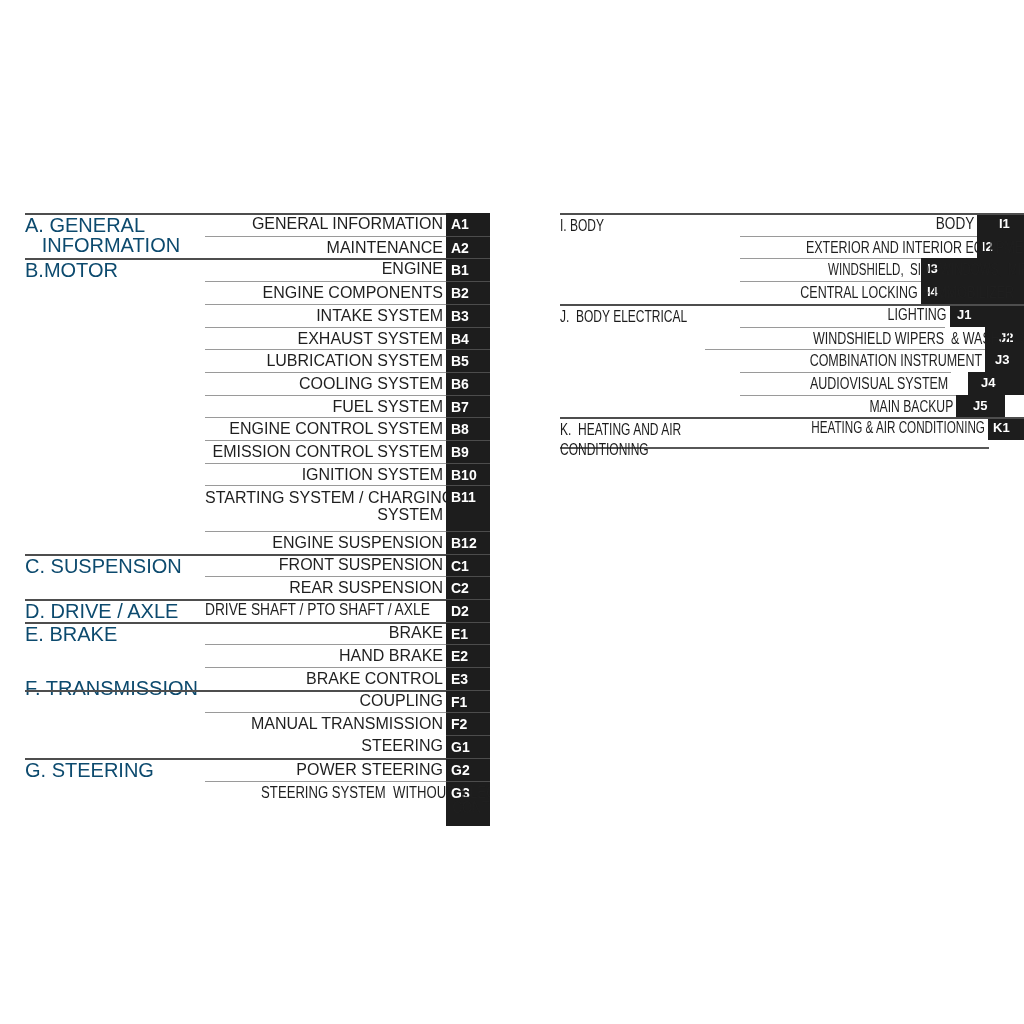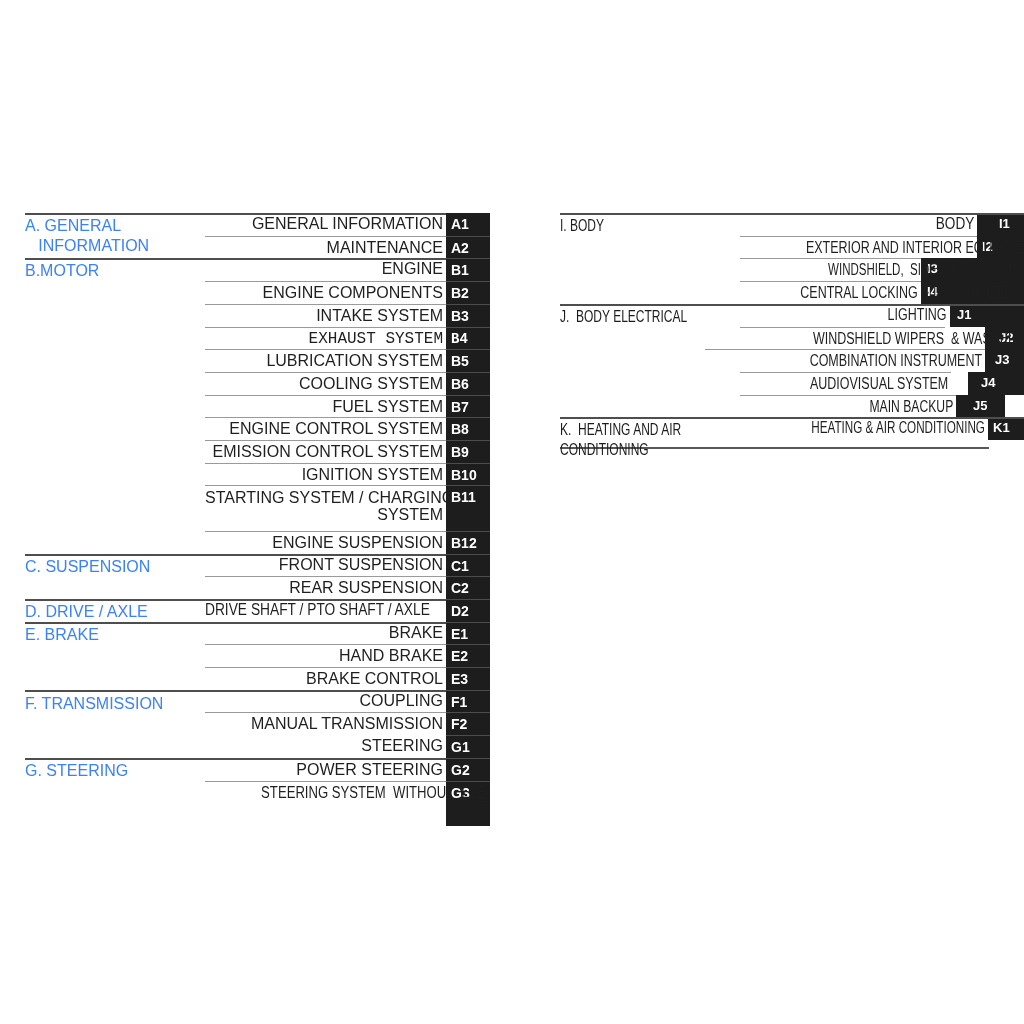--- a/index.html
+++ b/index.html
@@ -3,22 +3,22 @@
 <meta charset="utf-8">
 <style>
   * { box-sizing: border-box; margin: 0; padding: 0; }
   html,body { background:#ffffff; }
   body { font-family: "Liberation Sans", "DejaVu Sans", sans-serif; color:#1f1f1f; }
   .page { position:relative; width:1024px; height:1024px; background:#fff; overflow:hidden; }
 
   
   .ltable { position:absolute; left:25px; top:213px; width:465px; height:615px; overflow:hidden; }
   .catline { position:absolute; left:0; width:421px; height:2px; background:#4e4e4e; z-index:3; }
-  .catlabel { position:absolute; left:0; width:205px; font-size:16px; line-height:19.5px;
-              white-space:pre; z-index:2; color:#3b82f6; }
+  .catlabel { position:absolute; left:0; width:205px; font-size:20px; line-height:19.5px;
+              white-space:pre; z-index:2; color:#0c4a6e; }
   .lrow { display:flex; position:relative; }
   .lpad { width:180px; flex:none; }
   .ltext { flex:1; min-width:0; text-align:right; padding-right:3px; font-size:16px; line-height:22.7px; }
   .ltext.bord { border-top:1px solid #9a9a9a; }
   .ltext.la { text-align:right; }
   .lrow.multi .ltext { line-height:17px; padding-top:3px; }
   .lrow.tight .ltext { line-height:15.5px; padding-top:3px; }
   .entry { white-space:pre; }
   .cond { display:inline-block; transform-origin:right center; }
   .cond.left-org { transform-origin:left center; }
@@ -69,21 +69,21 @@
       <div class="lrow" style="height: 22.71px;">
         <div class="lpad"></div>
         <div class="ltext bord"><span class="entry">ENGINE COMPONENTS</span></div>
         <div class="lbadge bsep"><span>B2</span></div>
       </div>
       <div class="lrow" style="height: 22.71px;">
         <div class="lpad"></div>
         <div class="ltext bord"><span class="entry">INTAKE SYSTEM</span></div>
         <div class="lbadge bsep"><span>B3</span></div>
       </div>
-      <div class="lrow" style="height: 22.71px; font-family: Liberation Mono, monospace;">
+      <div class="lrow" style="height: 22.71px;">
         <div class="lpad"></div>
         <div class="ltext bord"><span class="entry">EXHAUST SYSTEM</span></div>
         <div class="lbadge bsep"><span>B4</span></div>
       </div>
       <div class="lrow" style="height: 22.71px;">
         <div class="lpad"></div>
         <div class="ltext bord"><span class="entry">LUBRICATION SYSTEM</span></div>
         <div class="lbadge bsep"><span>B5</span></div>
       </div>
       <div class="lrow" style="height: 22.71px;">
@@ -152,21 +152,21 @@
         <div class="lpad"></div>
         <div class="ltext bord"><span class="entry">HAND BRAKE</span></div>
         <div class="lbadge bsep"><span>E2</span></div>
       </div>
       <div class="lrow" style="height: 22.71px;">
         <div class="lpad"></div>
         <div class="ltext bord"><span class="entry">BRAKE CONTROL</span></div>
         <div class="lbadge bsep"><span>E3</span></div>
       </div>
       <div class="catline" style="top: 476.91px;"></div>
-      <div class="catlabel" style="top: 481px;">F. TRANSMISSION</div>
+      <div class="catlabel" style="top: 466px;">F. TRANSMISSION</div>
       <div class="lrow" style="height: 22.71px;">
         <div class="lpad"></div>
         <div class="ltext"><span class="entry">COUPLING</span></div>
         <div class="lbadge bsep"><span>F1</span></div>
       </div>
       <div class="lrow" style="height: 22.71px;">
         <div class="lpad"></div>
         <div class="ltext bord"><span class="entry">MANUAL TRANSMISSION</span></div>
         <div class="lbadge bsep"><span>F2</span></div>
       </div>

